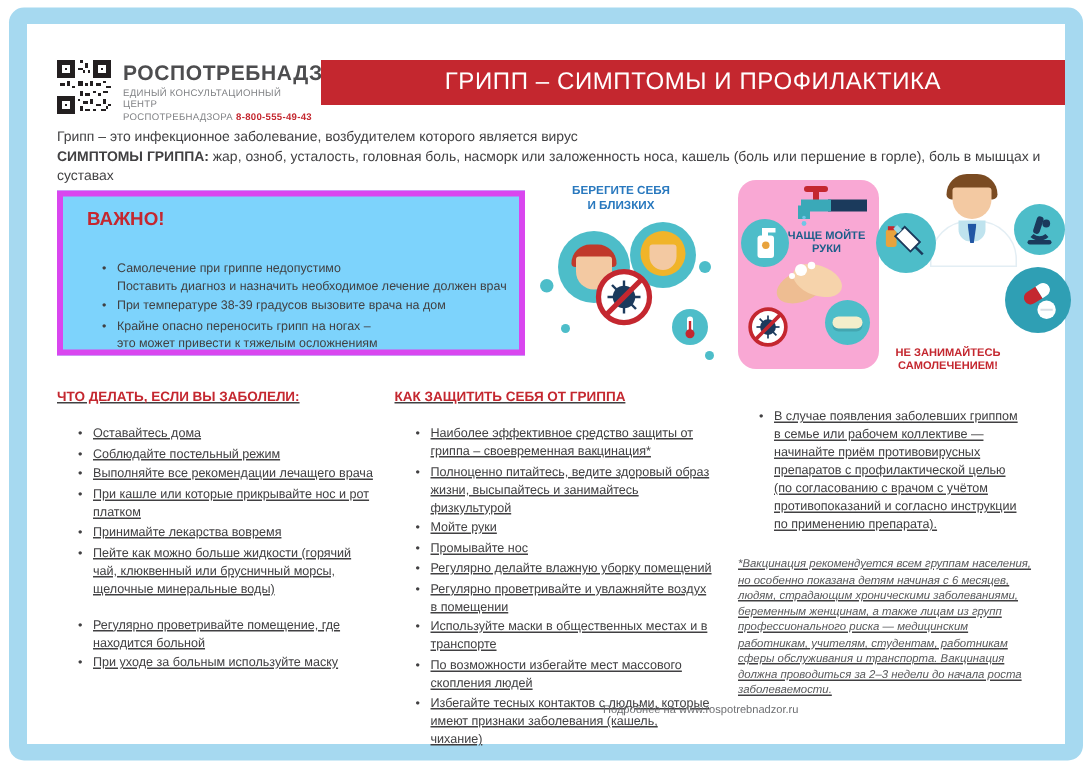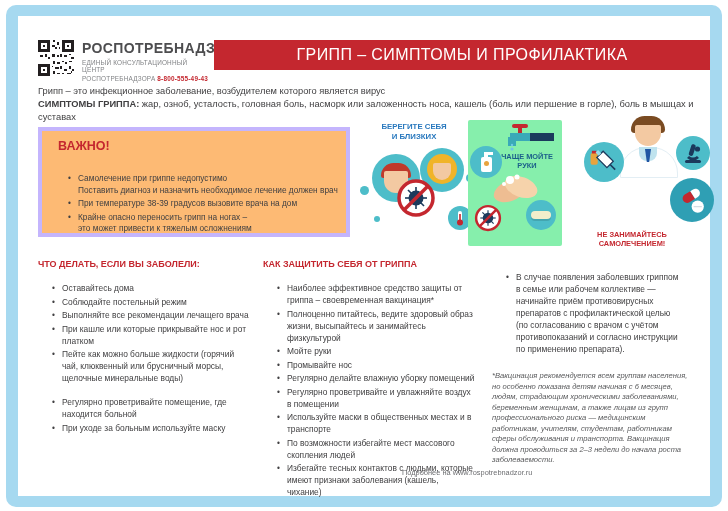--- a/index.html
+++ b/index.html
@@ -15,21 +15,21 @@
   .logo-sub{font-size:6.4px;color:#808285;margin-top:2.5px;letter-spacing:.2px;}
   .logo-phone{color:#c4272f;font-weight:bold;}
   .banner{position:absolute;left:196px;top:24px;width:496px;height:30px;background:#c4272f;
           display:flex;align-items:center;justify-content:center;}
   .banner span{color:#fff;font-size:16px;font-weight:normal;letter-spacing:.4px;}
 
   .intro{position:absolute;left:20px;top:69px;width:660px;font-size:9.3px;line-height:13px;}
   .intro b{font-weight:bold;}
 
   
-  .important{position:absolute;left:20px;top:111px;width:304px;height:102px;border:4px solid #c4b5fd;background:#fdba74;}
+  .important{position:absolute;left:20px;top:111px;width:304px;height:102px;border:4px solid #d946ef;background:#7dd3fc;}
   .important-title{position:absolute;left:16px;top:8px;color:#c4272f;font-size:12.5px;font-weight:bold;}
   ul.blist{list-style:none;margin:12px;padding:0;}
   ul.blist li{position:relative;padding-left:12px;margin-bottom:2px;white-space:pre-line;}
   ul.blist li:before{content:"•";position:absolute;left:2px;top:0;color:#414042;}
   .important ul{position:absolute;left:12px;top:30px;width:286px;font-size:8.3px;line-height:11.5px;}
 
   
   .pre{white-space:pre-line;}
   .circle{position:absolute;border-radius:50%;background:#4dbdc9;overflow:hidden;}
   .dot{position:absolute;border-radius:50%;background:#4dbdc9;}
@@ -44,21 +44,21 @@
   .hair-wom{position:absolute;left:7px;top:6px;width:30px;height:30px;background:#f0b429;border-radius:50%;}
   .face-wom{position:absolute;left:13px;top:15px;width:18px;height:17px;background:#f3c9a2;border-radius:2px 2px 9px 9px;}
   .novirus{position:absolute;}
   .nv-left{left:36px;top:56px;width:40px;height:40px;}
   .therm-c{left:88px;top:84px;width:24px;height:24px;display:flex;align-items:center;justify-content:center;}
   .d1{left:0px;top:64px;width:9px;height:9px;}
   .d2{left:14px;top:94px;width:6px;height:6px;}
   .d3{left:106px;top:52px;width:8px;height:8px;}
   .d4{left:110px;top:112px;width:6px;height:6px;}
 
-  .mid-panel{position:absolute;left:450px;top:104px;width:94px;height:126px;background:#86efac;border-radius:2px;}
+  .mid-panel{position:absolute;left:474px;top:104px;width:94px;height:126px;background:#f9a8d4;border-radius:12px;}
   .faucet{position:absolute;left:32px;top:4px;}
   .cap-navy{position:absolute;left:28px;top:32px;width:62px;text-align:center;color:#1b5e8a;
             font-size:7.4px;font-weight:bold;line-height:9px;}
   .soapdisp-c{left:2px;top:26px;width:32px;height:32px;}
   .sd-bottle{position:absolute;left:11px;top:11px;width:11px;height:15px;background:#fff;border-radius:2px;}
   .sd-pump{position:absolute;left:14px;top:6px;width:4px;height:6px;background:#fff;}
   .sd-noz{position:absolute;left:18px;top:6px;width:5px;height:3px;background:#fff;}
   .sd-dotl{position:absolute;left:14px;top:15px;width:5px;height:5px;border-radius:50%;background:#e8a33d;}
   .hands{position:absolute;left:20px;top:50px;}
   .soap-c{left:58px;top:80px;width:30px;height:30px;display:flex;align-items:center;justify-content:center;}
@@ -72,21 +72,21 @@
   .d-body{position:absolute;left:2px;top:31px;width:56px;height:29px;background:#fff;border:1px solid #e3eef4;border-radius:26px 26px 0 0;}
   .d-shirt{position:absolute;left:21px;top:31px;width:18px;height:14px;background:#bfe3ee;border-radius:0 0 8px 8px;}
   .d-tie{position:absolute;left:27px;top:33px;width:6px;height:13px;background:#2157a4;clip-path:polygon(0 0,100% 0,70% 100%,30% 100%);}
   .syr-c{left:0px;top:26px;width:40px;height:40px;display:flex;align-items:center;justify-content:center;}
   .mic-c{left:92px;top:20px;width:34px;height:34px;display:flex;align-items:center;justify-content:center;}
   .pill-c{left:86px;top:62px;width:44px;height:44px;background:#2f9fb4;display:flex;align-items:center;justify-content:center;}
   .cap-red{position:absolute;left:0;top:114px;width:96px;text-align:center;color:#c4272f;
            font-size:7.4px;font-weight:bold;line-height:9px;}
 
   
-  .col{position:absolute;top:243px;font-size:8.4px;line-height:12px;}
+  .col{position:absolute;top:243px;font-size:8.4px;line-height:12px;text-decoration:underline;}
   .col ul.blist li{margin-bottom:1.5px;}
   .col1{left:20px;width:224px;}
   .col2{left:245px;width:224px;}
   .col3{left:474px;width:200px;}
   .sec-title{color:#c4272f;font-size:9px;font-weight:bold;margin-bottom:4px;line-height:11px;}
   .sec2{margin-top:9px;}
   .footnote{margin-top:16px;font-size:7.6px;font-style:italic;color:#58595b;line-height:10.5px;}
   .footer-link{position:absolute;left:384px;top:452px;width:250px;font-size:7.4px;color:#6d6e71;}
 </style>
 </head>
@@ -294,20 +294,21 @@
 САМОЛЕЧЕНИЕМ!</div>
     </div>
 
     <div class="col col1">
       <div class="sec-title">ЧТО ДЕЛАТЬ, ЕСЛИ ВЫ ЗАБОЛЕЛИ:</div>
       <ul class="blist">
         <li>Оставайтесь дома</li>
         <li>Соблюдайте постельный режим</li>
         <li>Выполняйте все рекомендации лечащего врача</li>
         <li>При кашле или которые прикрывайте нос и рот платком</li>
+        <li>Принимайте лекарства вовремя</li>
         <li>Пейте как можно больше жидкости (горячий чай, клюквенный или брусничный морсы, щелочные минеральные воды)</li>
       </ul>
       <ul class="blist">
         <li>Регулярно проветривайте помещение, где находится больной</li>
         <li>При уходе за больным используйте маску</li>
       </ul>
     </div>
 
     <div class="col col2">
       <div class="sec-title">КАК ЗАЩИТИТЬ СЕБЯ ОТ ГРИППА</div>

